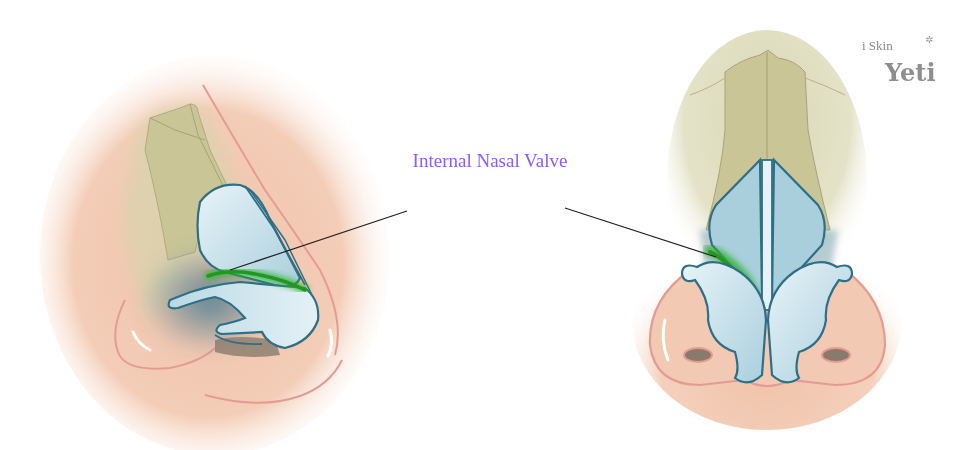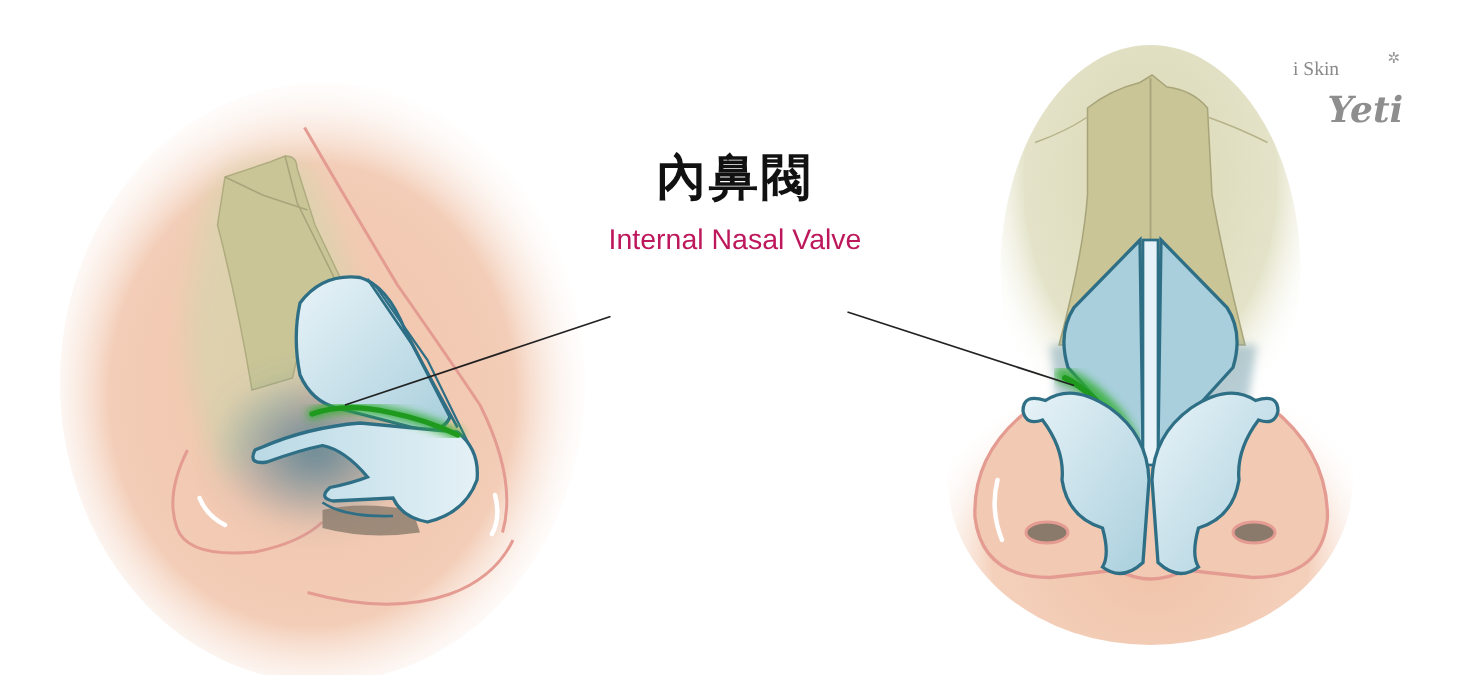--- a/index.html
+++ b/index.html
@@ -4,29 +4,29 @@
 <style>
   html, body { margin: 0; padding: 0; background: #ffffff; }
   body { width: 980px; height: 450px; position: relative; overflow: hidden; font-family: "DejaVu Sans", sans-serif; }
   #stage { position: absolute; left: 0; top: 0; width: 980px; height: 450px; }
   .title-zh {
     position: absolute; left: 400px; top: 96px; width: 180px; text-align: center;
     font-family: "DejaVu Sans", sans-serif; font-weight: bold; font-size: 33px; color: #111111; letter-spacing: 2px;
   }
   .title-en {
     position: absolute; left: 360px; top: 150px; width: 260px; text-align: center;
-    font-family: Liberation Sans, sans-serif; font-size: 19px; color: #be185d;
+    font-family: Liberation Serif, serif; font-size: 19px; color: #8b5cf6;
   }
   .logo-top {
     position: absolute; left: 862px; top: 38px; font-family: Liberation Serif, serif;
     font-size: 13px; color: #8a8a8a;
   }
   .logo-star { position: absolute; left: 925px; top: 34px; font-size: 10px; color: #9a9a9a; }
   .logo-bottom {
-    position: absolute; left: 885px; top: 58px; font-family: "DejaVu Serif", serif; font-style: italic;
+    position: absolute; left: 885px; top: 58px; font-family: "DejaVu Serif", serif; 
     font-size: 24px; color: #8e8e8e; font-weight: bold; text-align: right;
   }
 </style>
 </head>
 <body>
 
 <div id="stage">
   <svg width="980" height="450" viewBox="0 0 980 450" xmlns="http://www.w3.org/2000/svg">
     <defs>
       <radialGradient id="skinGlowL" cx="0.48" cy="0.52" r="0.55">
@@ -120,19 +120,18 @@
       <path d="M708 250 Q725 255 745 278 L755 295" fill="none" stroke="#2fae2f" stroke-width="10" stroke-linecap="round" opacity="0.85" filter="url(#blur3)"></path>
       <path d="M710 252 Q728 260 755 294" fill="none" stroke="#1f9a1f" stroke-width="4" stroke-linecap="round"></path>
 
       <path d="M697 267 Q682 262 682 274 Q684 284 695 280 Q710 300 708 320 Q712 345 735 352 Q740 370 735 378 Q748 388 762 375 L766 320 Q765 290 740 272 Q715 255 697 267 Z" fill="url(#cart)" stroke="#2e6f86" stroke-width="2.2"></path>
       <path d="M837 267 Q852 262 852 274 Q850 284 839 280 Q824 300 826 320 Q822 345 799 352 Q794 370 799 378 Q786 388 772 375 L768 320 Q769 290 794 272 Q819 255 837 267 Z" fill="url(#cart)" stroke="#2e6f86" stroke-width="2.2"></path>
 
       <line x1="565" y1="208" x2="716" y2="257" stroke="#222222" stroke-width="1.2"></line>
     </g>
   </svg>
 
-  <div class="title-zh">內鼻閥</div>
   <div class="title-en">Internal Nasal Valve</div>
 
   <div class="logo-top">i Skin</div>
   <div class="logo-star">✲</div>
   <div class="logo-bottom">Yeti</div>
 </div>
 
 </body></html>

